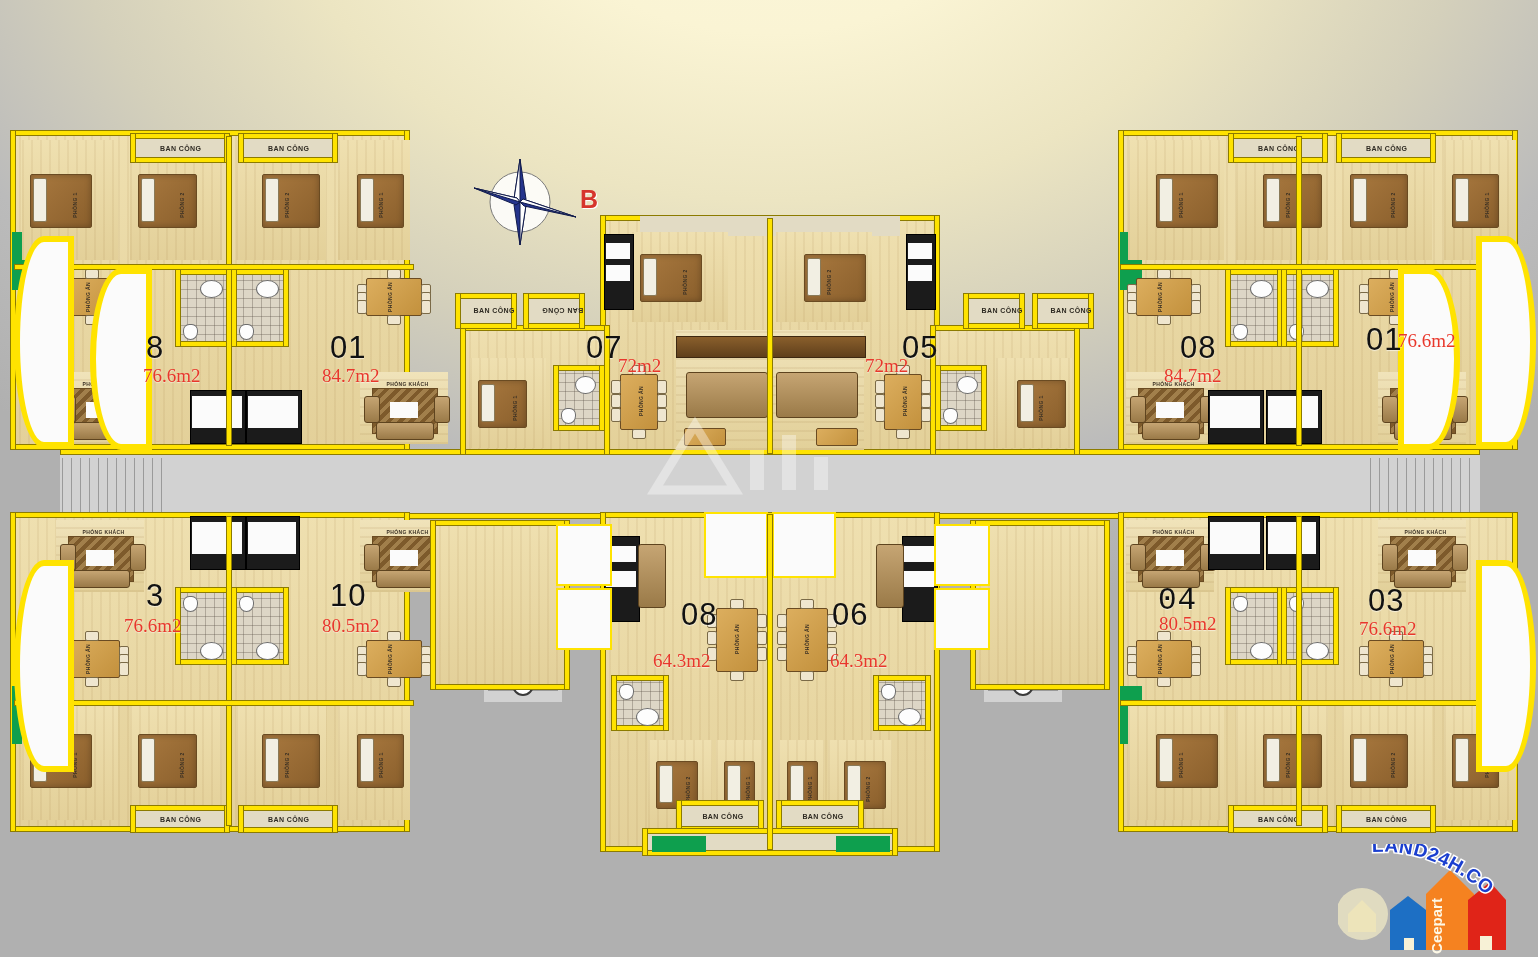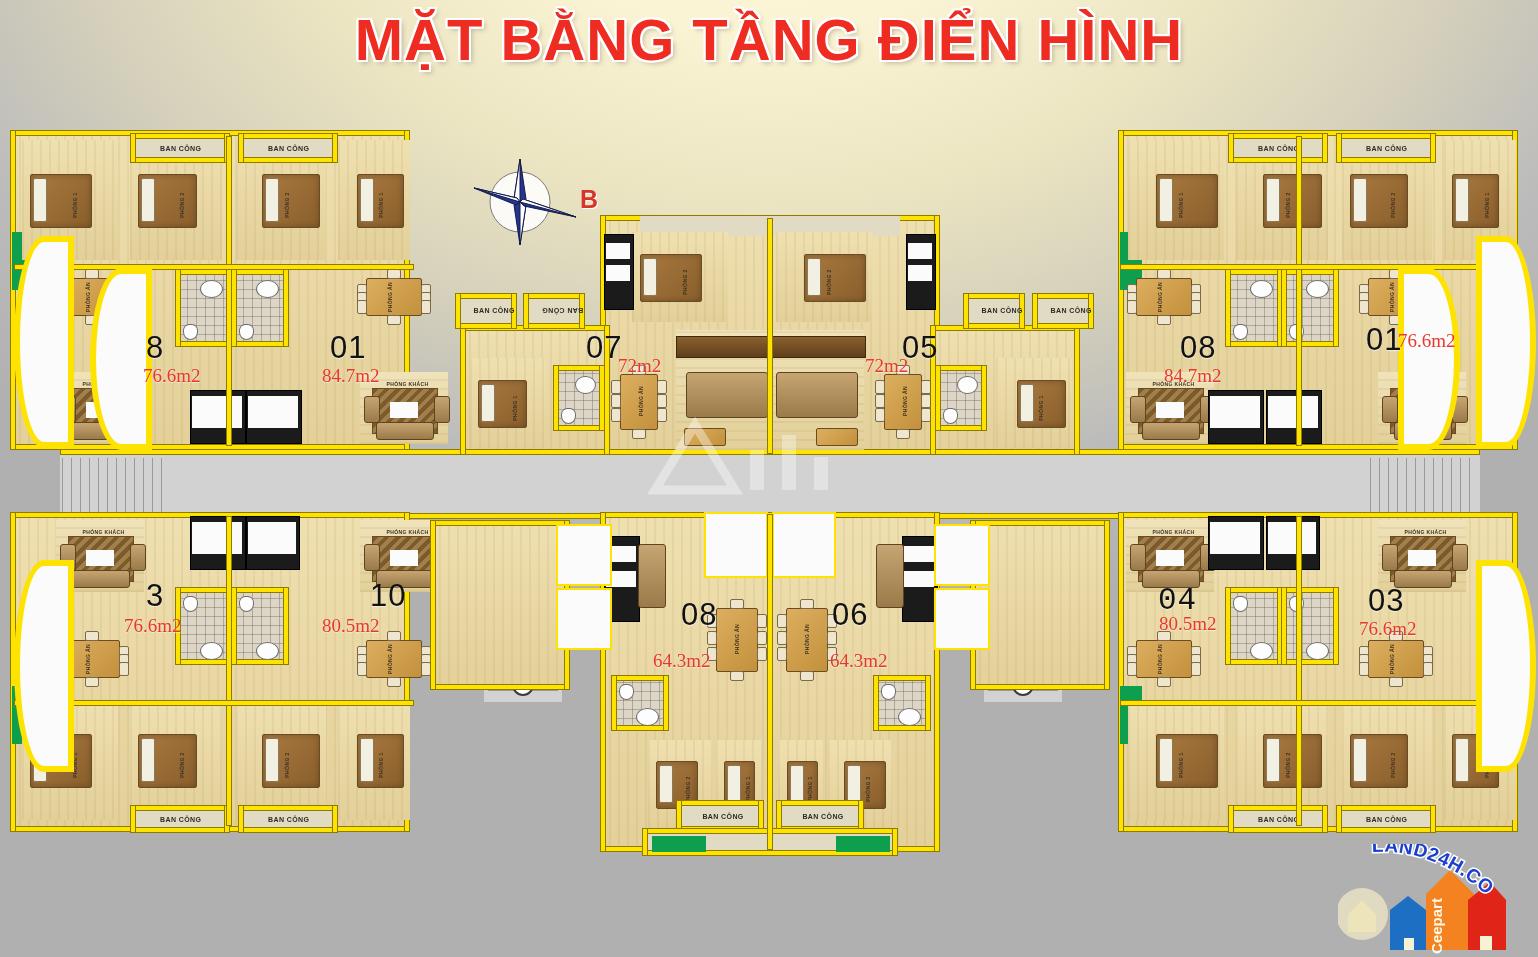--- a/index.html
+++ b/index.html
@@ -108,21 +108,20 @@
   }
   .stairline{position:absolute;background:#9a9a9a;height:1px;}
   .stairv{position:absolute;background:#9a9a9a;width:1px;}
   .rail{position:absolute;border:2px solid #3a3a3a;border-radius:14px;background:#fff;}
 </style>
 </head>
 <body>
 
 <div id="root">
 
-  <div id="title">MẶT BẰNG TẦNG ĐIỂN HÌNH</div>
 
   <div class="plan" id="plan" style="left:0;top:0;width:1538px;height:957px;">
       <div class="floor corr" style="left: 60px; top: 455px; width: 1420px; height: 60px;"></div>
       <div class="stairv" style="left: 62px; top: 458px; width: 1px; height: 54px;"></div>
       <div class="stairv" style="left: 71px; top: 458px; width: 1px; height: 54px;"></div>
       <div class="stairv" style="left: 80px; top: 458px; width: 1px; height: 54px;"></div>
       <div class="stairv" style="left: 89px; top: 458px; width: 1px; height: 54px;"></div>
       <div class="stairv" style="left: 98px; top: 458px; width: 1px; height: 54px;"></div>
       <div class="stairv" style="left: 107px; top: 458px; width: 1px; height: 54px;"></div>
       <div class="stairv" style="left: 116px; top: 458px; width: 1px; height: 54px;"></div>
@@ -794,21 +793,21 @@
       <div class="unum" style="left: 586px; top: 330px;">07</div>
       <div class="uarea" style="left: 618px; top: 355px;">72m2</div>
       <div class="unum" style="left: 902px; top: 330px;">05</div>
       <div class="uarea" style="left: 865px; top: 355px;">72m2</div>
       <div class="unum" style="left: 1180px; top: 330px;">08</div>
       <div class="uarea" style="left: 1164px; top: 365px;">84.7m2</div>
       <div class="unum" style="left: 1366px; top: 322px;">01</div>
       <div class="uarea" style="left: 1398px; top: 330px;">76.6m2</div>
       <div class="unum" style="left: 146px; top: 578px;">3</div>
       <div class="uarea" style="left: 124px; top: 615px;">76.6m2</div>
-      <div class="unum" style="left: 330px; top: 578px; margin-left: 40px;">10</div>
+      <div class="unum" style="left: 330px; top: 578px;">10</div>
       <div class="uarea" style="left: 322px; top: 615px;">80.5m2</div>
       <div class="unum" style="left: 681px; top: 597px;">08</div>
       <div class="uarea" style="left: 653px; top: 650px;">64.3m2</div>
       <div class="unum" style="left: 832px; top: 597px;">06</div>
       <div class="uarea" style="left: 830px; top: 650px;">64.3m2</div>
       <div class="unum" style="left: 1158px; top: 583px; font-family: Liberation Mono, monospace;">04</div>
       <div class="uarea" style="left: 1159px; top: 613px;">80.5m2</div>
       <div class="unum" style="left: 1368px; top: 583px;">03</div>
       <div class="uarea" style="left: 1359px; top: 618px;">76.6m2</div>
     </div>

